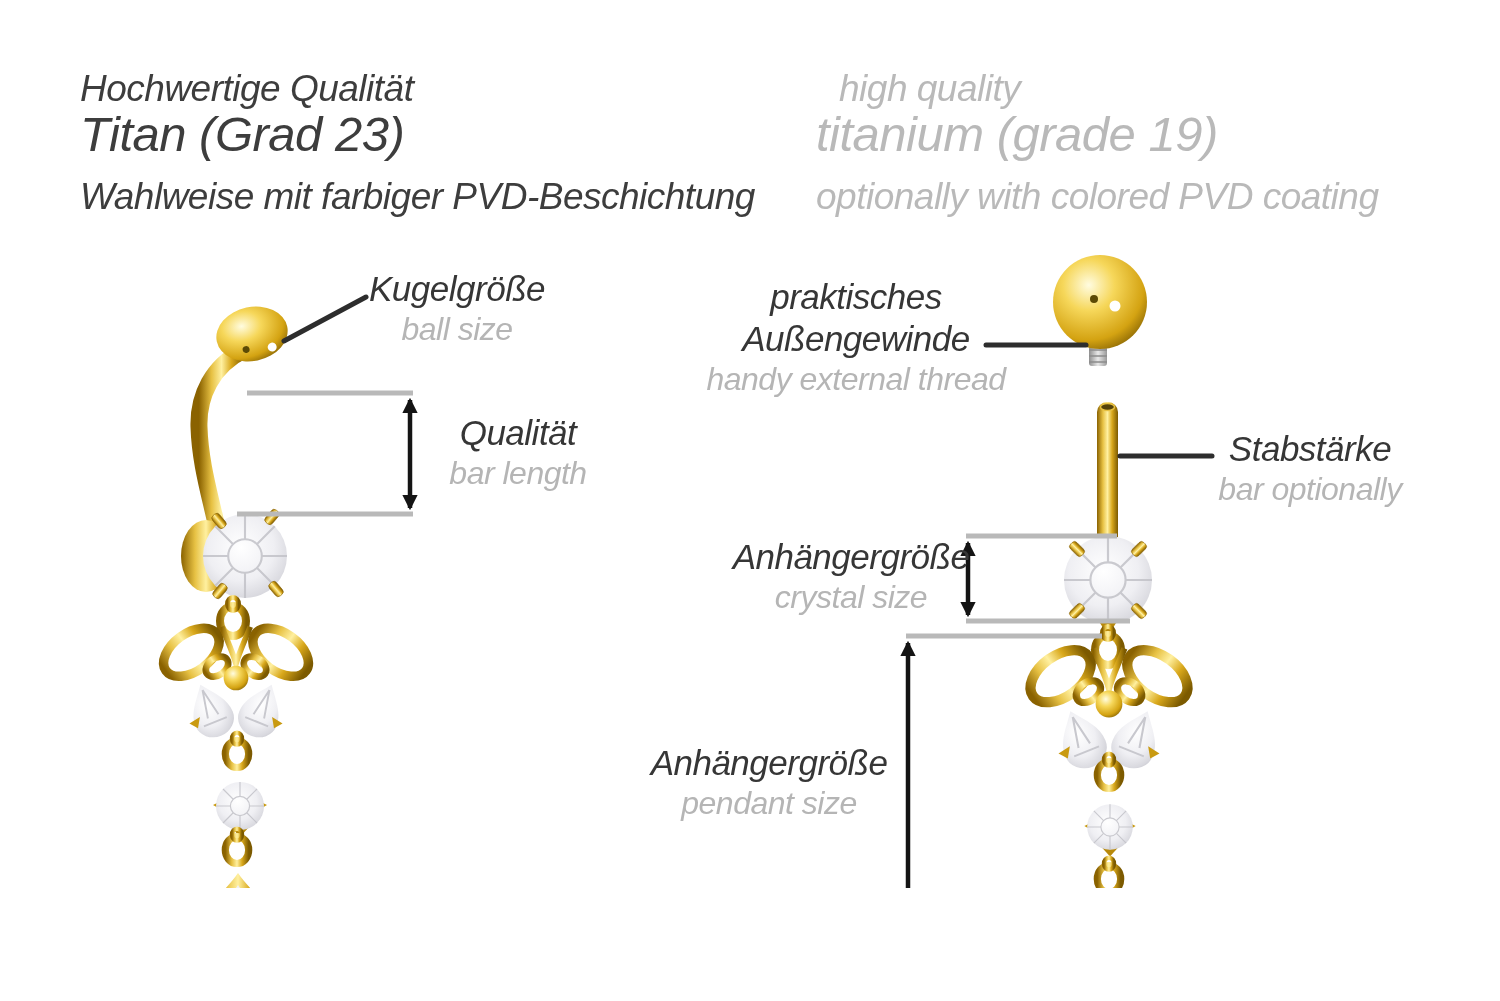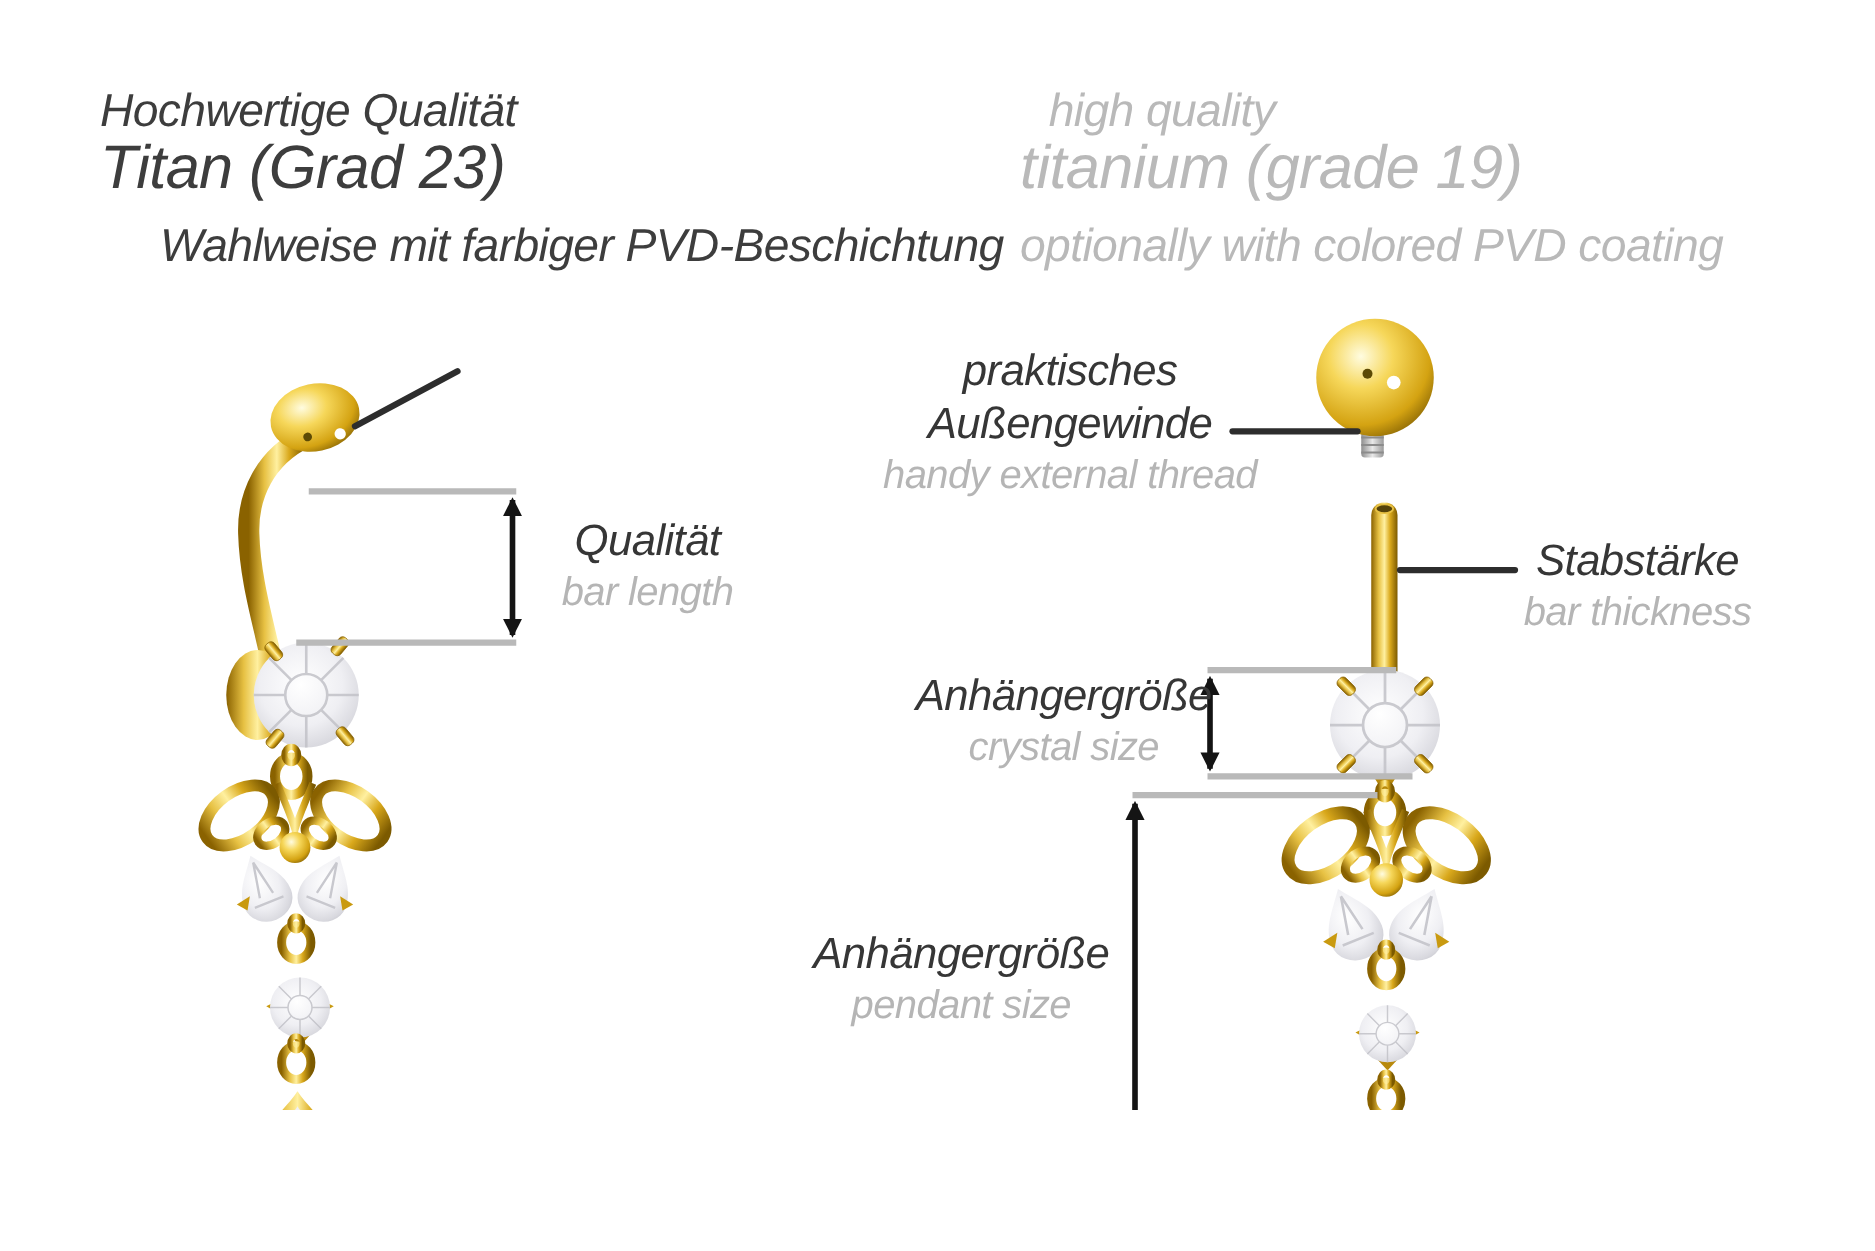--- a/index.html
+++ b/index.html
@@ -179,41 +179,45 @@
       <g stroke="#2d2d2d" stroke-width="5" stroke-linecap="round">
         <line x1="284" y1="341" x2="366" y2="297"></line>
         <line x1="986" y1="345" x2="1086" y2="345"></line>
         <line x1="1120" y1="456" x2="1212" y2="456"></line>
       </g>
     </g>
   </svg>
 
   <div class="hline h-sm c-dark" style="left:80px;top:70px;">Hochwertige Qualität</div>
   <div class="hline h-lg c-dark" style="left:80px;top:110px;">Titan (Grad 23)</div>
-  <div class="hline h-sm c-dark" style="left:80px;top:178px;margin-left:48px;">Wahlweise mit farbiger PVD-Beschichtung</div>
+  <div class="hline h-sm c-dark" style="left:80px;top:178px;">Wahlweise mit farbiger PVD-Beschichtung</div>
 
   <div class="hline h-sm c-gray" style="left:816px;top:70px;margin-left:23px;">high quality</div>
   <div class="hline h-lg c-gray" style="left:816px;top:110px;">titanium (grade 19)</div>
   <div class="hline h-sm c-gray" style="left:816px;top:178px;">optionally with colored PVD coating</div>
 
+  <div class="lbl" style="left:457px;top:268px;">
+    <div class="de">Kugelgröße</div>
+    <div class="en">ball size</div>
+  </div>
 
   <div class="lbl" style="left:518px;top:412px;">
     <div class="de">Qualität</div>
     <div class="en">bar length</div>
   </div>
 
   <div class="lbl" style="left:856px;top:276px;">
     <div class="de">praktisches</div>
     <div class="de">Außengewinde</div>
     <div class="en">handy external thread</div>
   </div>
 
   <div class="lbl" style="left:1310px;top:428px;">
     <div class="de">Stabstärke</div>
-    <div class="en">bar thickness</div>
+    <div class="en">bar optionally</div>
   </div>
 
   <div class="lbl" style="left:851px;top:536px;">
     <div class="de">Anhängergröße</div>
     <div class="en">crystal size</div>
   </div>
 
   <div class="lbl" style="left:769px;top:742px;">
     <div class="de">Anhängergröße</div>
     <div class="en">pendant size</div>

